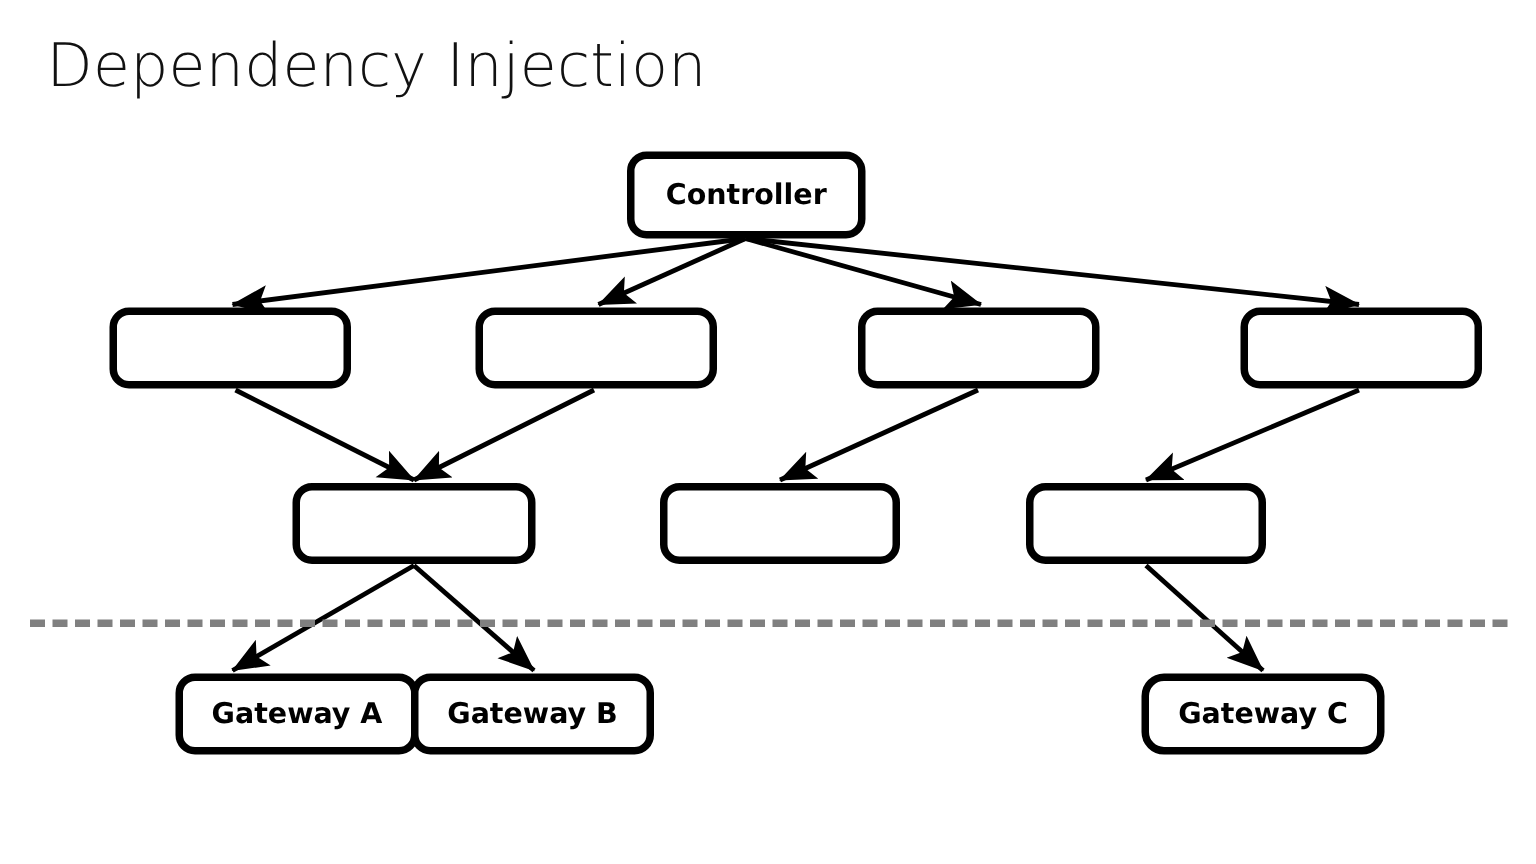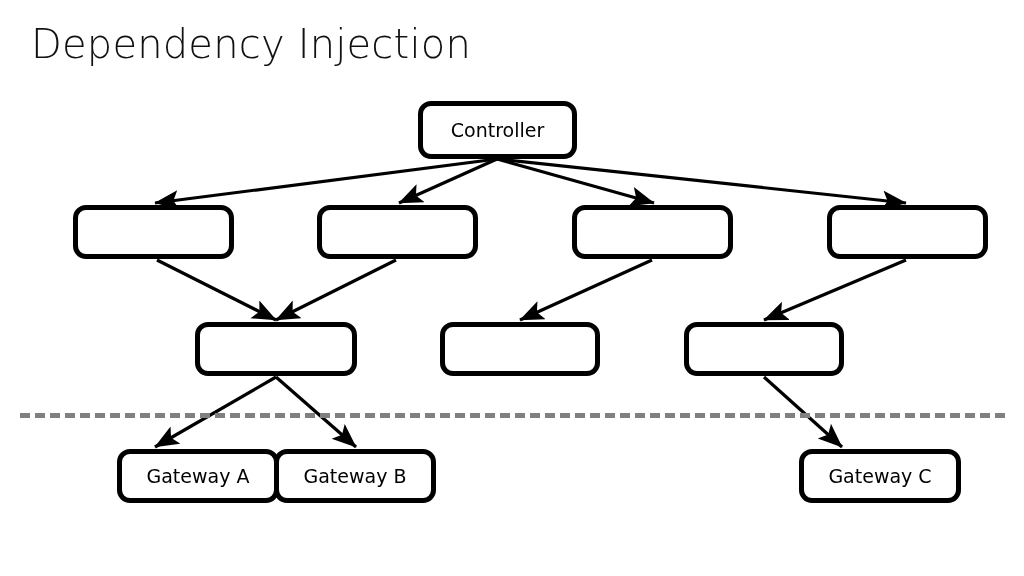--- a/index.html
+++ b/index.html
@@ -42,21 +42,21 @@
     background: #ffffff;
     border: 5px solid #000000;
     border-radius: 13px;
     display: flex;
     align-items: center;
     justify-content: center;
     z-index: 3;
   }
   .node-label {
     font-size: 19px;
-    font-weight: 400;
+    font-weight: 700;
     color: #000000;
     white-space: nowrap;
     line-height: 1;
   }
   .boundary-line {
     position: absolute;
     z-index: 1;
     height: 0;
     border-top: 5px dashed #808080;
   }
@@ -101,18 +101,18 @@
       <div class="node empty" style="left: 827px; top: 205px; width: 161px; height: 54px;"></div>
       <div class="node empty" style="left: 195px; top: 322px; width: 162px; height: 54px;"></div>
       <div class="node empty" style="left: 440px; top: 322px; width: 160px; height: 54px;"></div>
       <div class="node empty" style="left: 684px; top: 322px; width: 160px; height: 54px;"></div>
       <div class="node" style="left: 73px; top: 449px; width: 162px; height: 54px; margin-left: 44px;">
         <span class="node-label">Gateway A</span>
       </div>
       <div class="node" style="left: 274px; top: 449px; width: 162px; height: 54px; align-items: center;">
         <span class="node-label">Gateway B</span>
       </div>
-      <div class="node" style="left: 799px; top: 449px; width: 162px; height: 54px;">
+      <div class="node" style="left: 761px; top: 449px; width: 162px; height: 54px; border-radius: 15px;">
         <span class="node-label">Gateway C</span>
       </div>
     </div>
 
 </div>
 
 </body></html>

